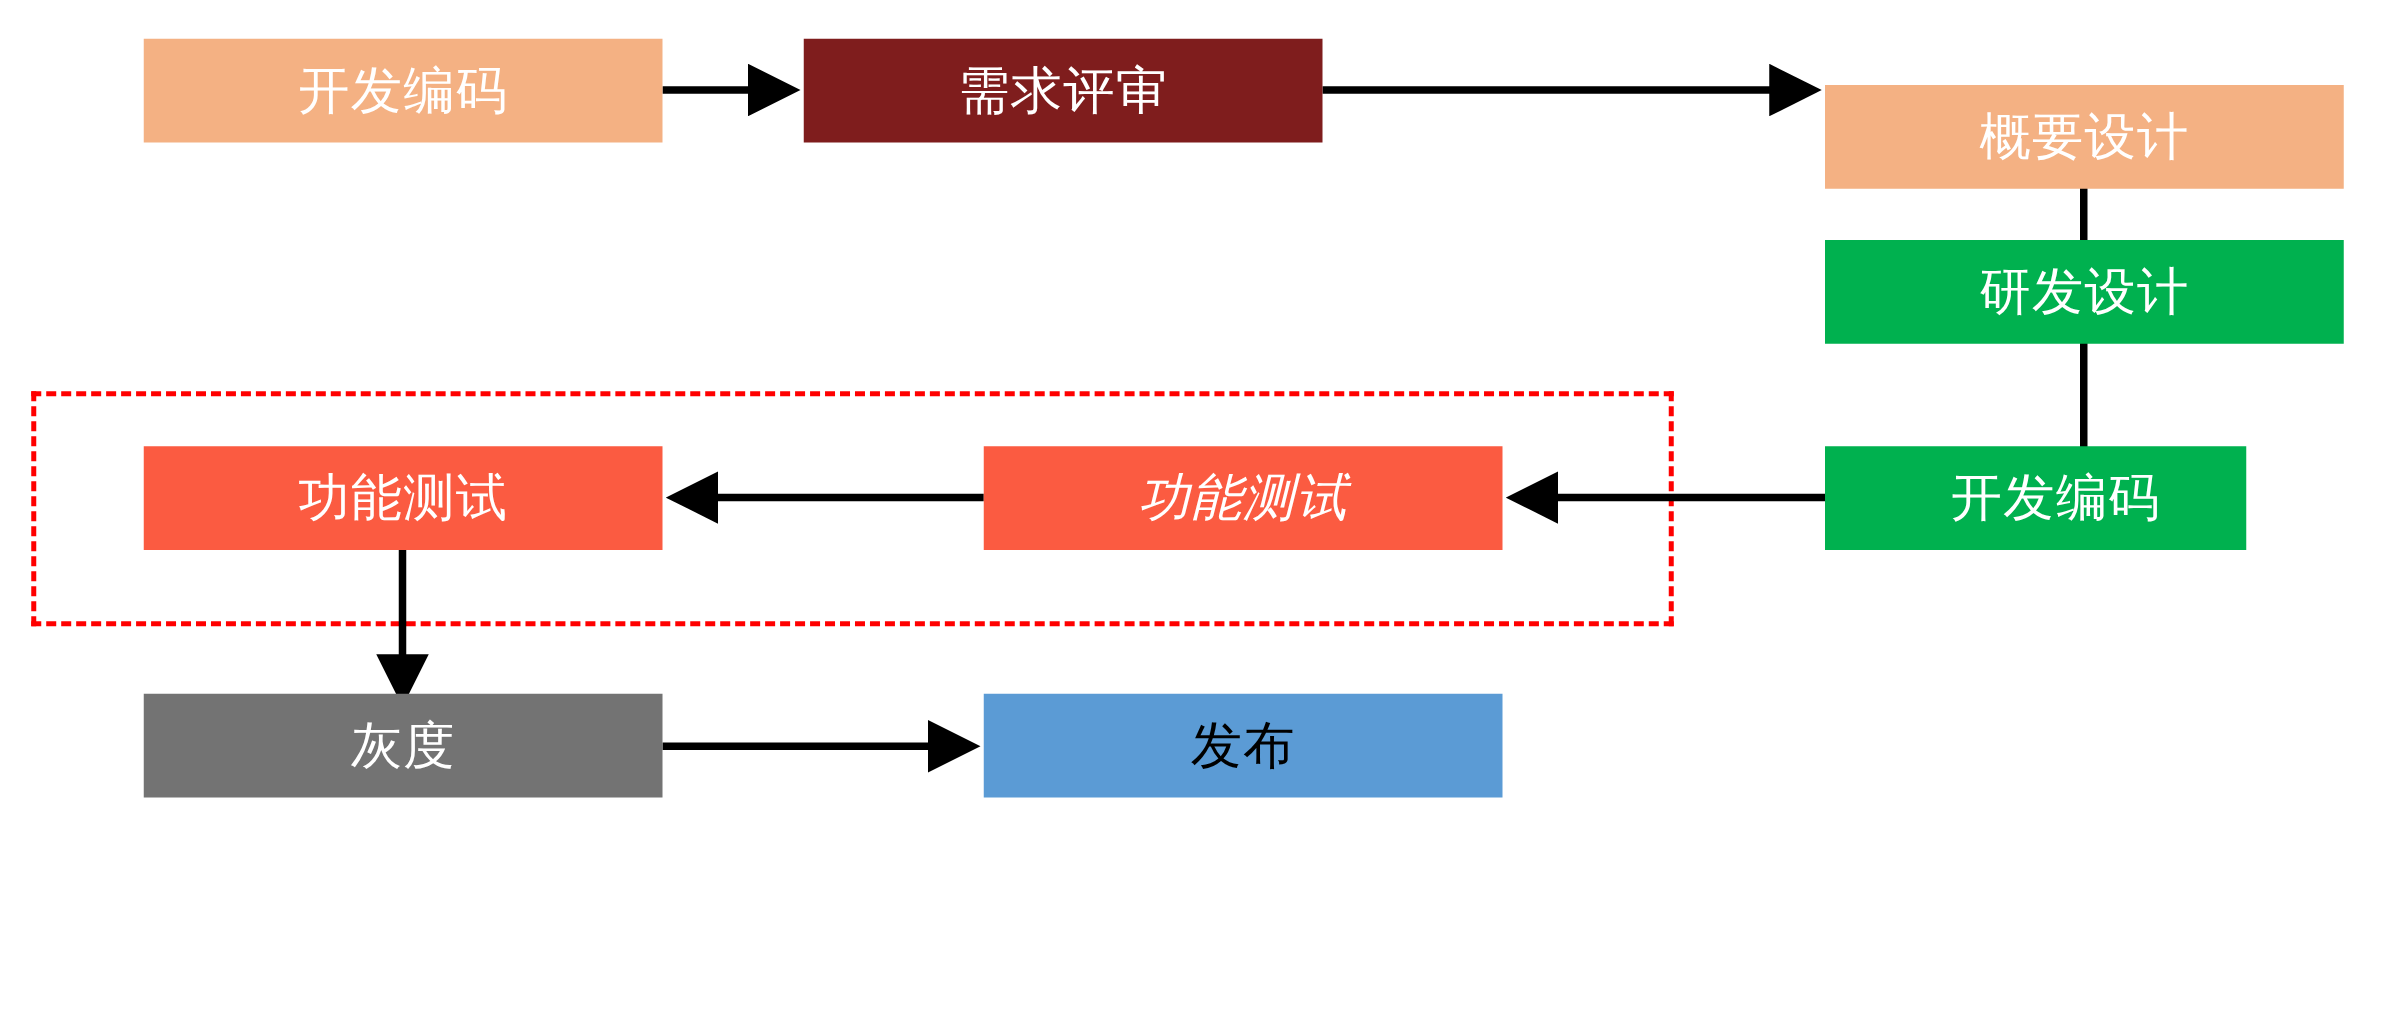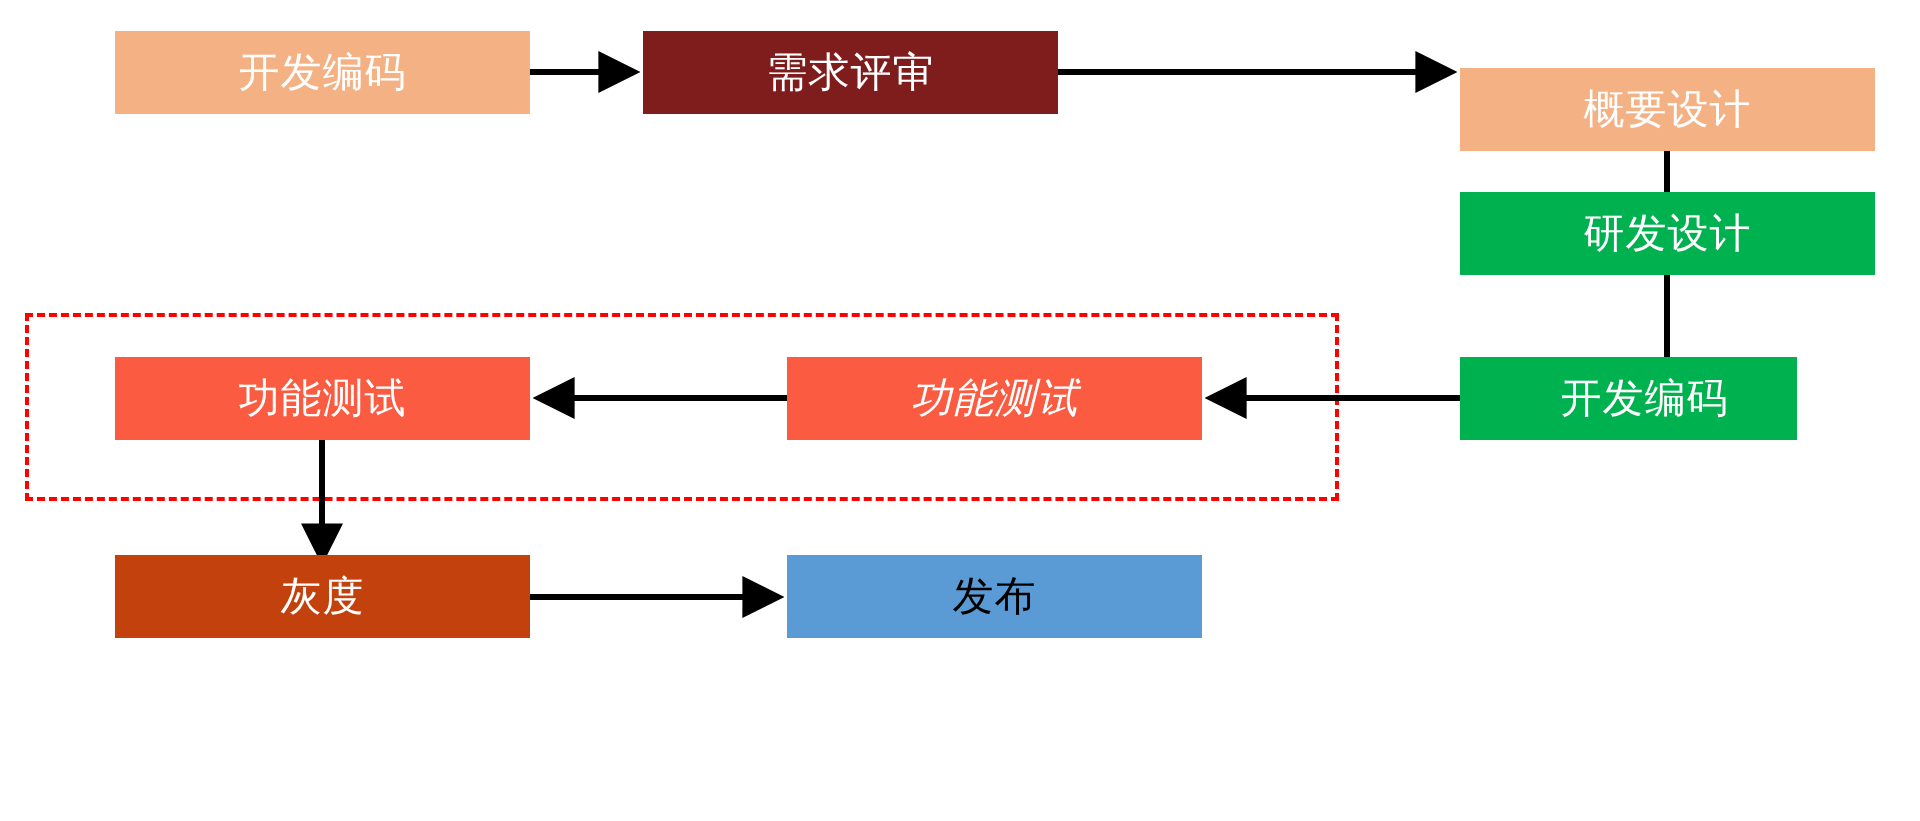--- a/index.html
+++ b/index.html
@@ -87,20 +87,20 @@
   </div>
   <div class="node" style="left: 1460px; top: 357px; width: 337px; height: 83px; background: rgb(0, 177, 79); color: rgb(255, 255, 255); padding-left: 32px;">
     <span>开发编码</span>
   </div>
   <div class="node" style="left: 115px; top: 357px; width: 415px; height: 83px; background: rgb(251, 91, 65); color: rgb(255, 255, 255);">
     <span>功能测试</span>
   </div>
   <div class="node" style="left: 787px; top: 357px; width: 415px; height: 83px; background: rgb(251, 91, 65); color: rgb(255, 255, 255); font-style: italic;">
     <span>功能测试</span>
   </div>
-  <div class="node" style="left: 115px; top: 555px; width: 415px; height: 83px; background: #c2410c; color: rgb(255, 255, 255);">
+  <div class="node" style="left: 115px; top: 555px; width: 415px; height: 83px; background: #737373; color: rgb(255, 255, 255);">
     <span>灰度</span>
   </div>
   <div class="node" style="left: 787px; top: 555px; width: 415px; height: 83px; background: rgb(91, 155, 213); color: #000000;">
     <span>发布</span>
   </div>
 
 </div>
 
 </body></html>

